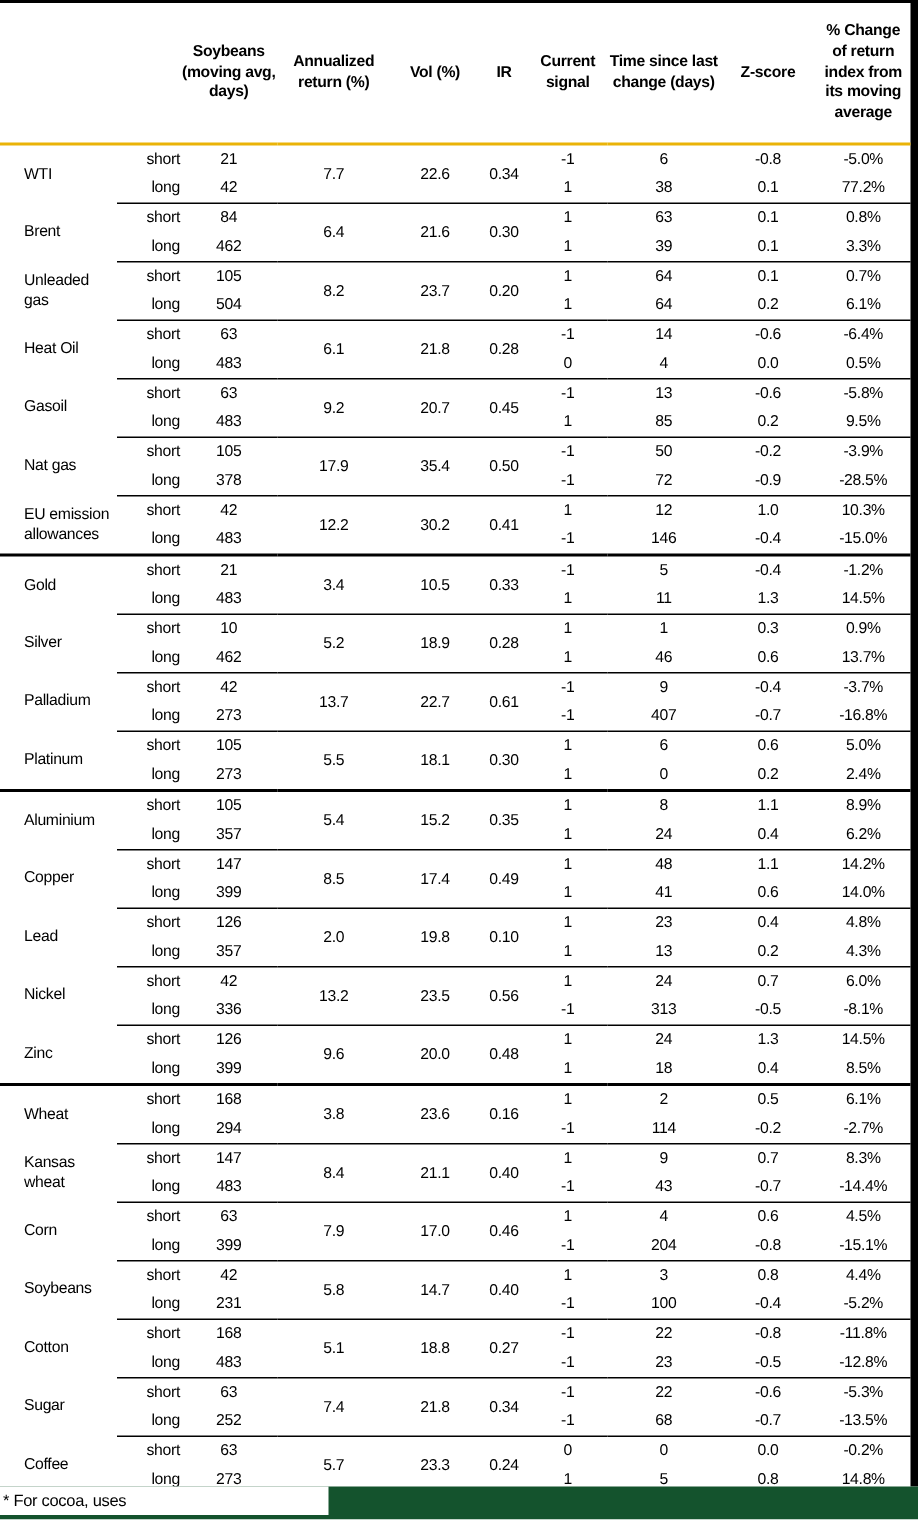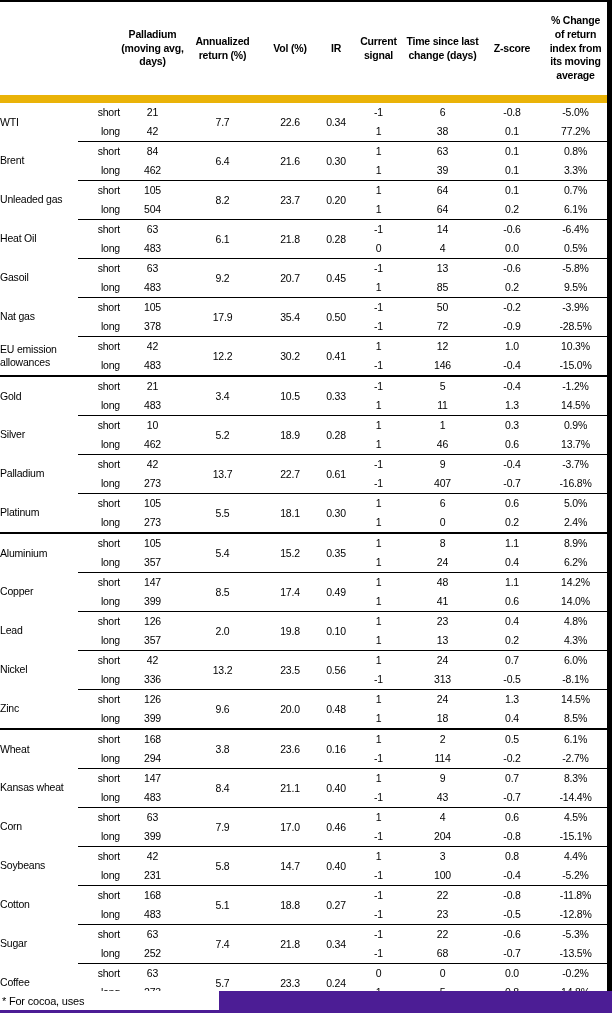--- a/index.html
+++ b/index.html
@@ -10,33 +10,33 @@
   .top-border{position:absolute;top:0;left:0;width:612px;height:2px;background:#000;}
   .right-border{position:absolute;top:0;left:607px;width:5px;height:991px;background:#000;}
   table{
     position:absolute;top:2px;left:0;width:607px;
     border-collapse:collapse;table-layout:fixed;
     border-bottom:3px solid #000;
   }
   th{
     font-weight:bold;font-size:10.5px;line-height:1.32;letter-spacing:-0.2px;
     text-align:center;vertical-align:middle;height:93px;
-    border-bottom:8px solid #eab308;padding:0 1px;
+    border-bottom:2px solid #eab308;padding:0 1px;
   }
   td{
     font-size:10.5px;letter-spacing:-0.2px;height:19px;line-height:1;
     text-align:center;vertical-align:middle;padding:0;
   }
-  td.name{text-align:left;padding-left:0;line-height:1.25;}
+  td.name{text-align:left;padding-left:16px;line-height:1.25;}
   td.lb{text-align:right;padding-left:8px;}
   tbody.commodity tr.first td{border-top:1px solid #000;}
   tbody.commodity tr.first td.name{border-top:none;}
   tbody.group-start tr.first td,
   tbody.group-start tr.first td.name{border-top:2px solid #000;}
-  .footer-band{position:absolute;top:991px;left:0;width:612px;height:22px;background:#4c1d95;}
+  .footer-band{position:absolute;top:991px;left:0;width:612px;height:22px;background:#14532d;}
   .footnote-box{
     position:absolute;top:0;left:0;width:219px;height:19px;background:#fff;
     display:flex;align-items:center;
   }
   .footnote-text{font-size:11px;letter-spacing:-0.2px;padding-left:2px;white-space:nowrap;}
 </style>
 </head>
 <body>
 
 <div class="top-border"></div>
@@ -52,21 +52,21 @@
       <col style="width:32px">
     <col style="width:53px">
       <col style="width:75px">
       <col style="width:64px">
     <col style="width:63px">
   </colgroup>
   <thead>
     <tr>
       <th></th>
       <th></th>
-      <th>Palladium (moving avg, days)</th>
+      <th>Soybeans (moving avg, days)</th>
       <th>Annualized return (%)</th>
       <th>Vol (%)</th>
       <th>IR</th>
       <th>Current signal</th>
       <th>Time since last change (days)</th>
       <th>Z-score</th>
       <th>% Change of return index from its moving average</th>
     </tr>
   </thead>
 <tbody class="commodity">

